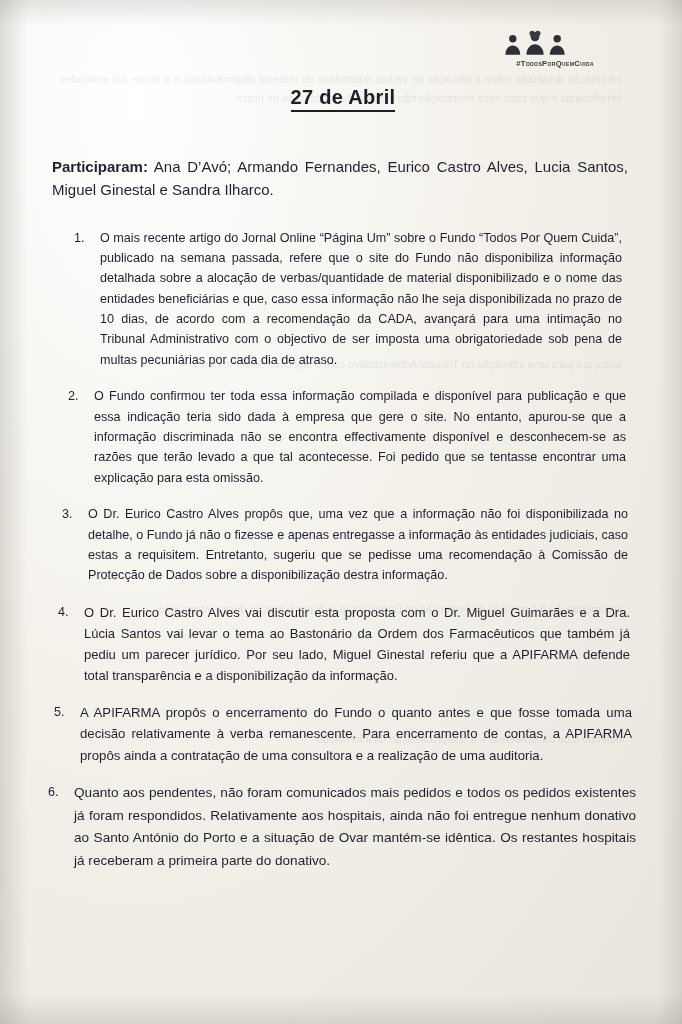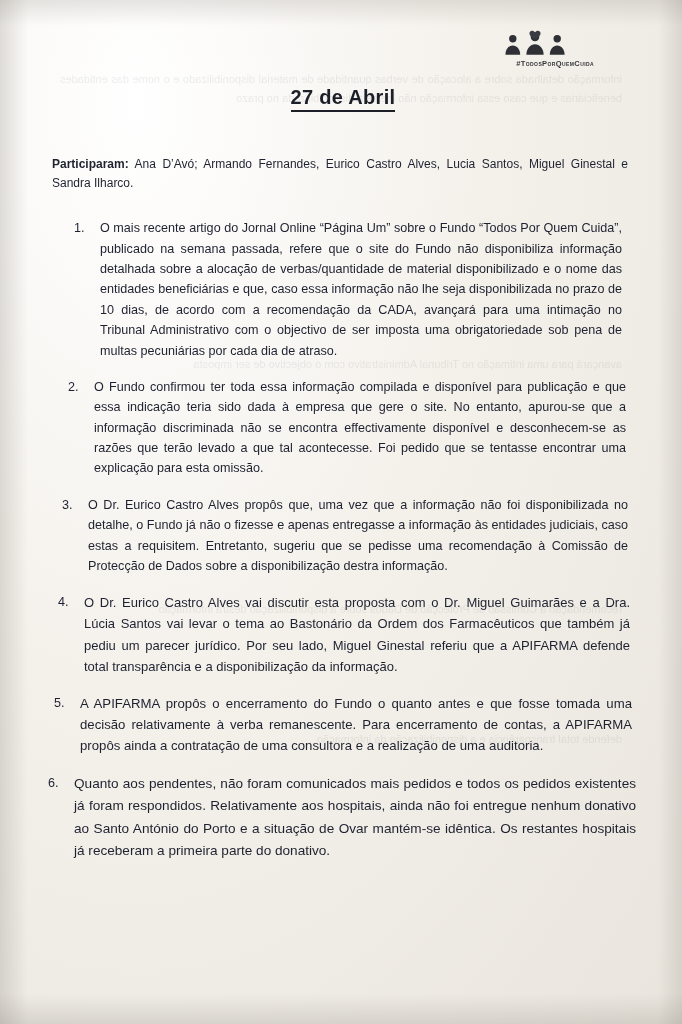--- a/index.html
+++ b/index.html
@@ -76,21 +76,21 @@
     color: #1d1f28;
     letter-spacing: 0.3px;
   }
   h1.title span {
     border-bottom: 2.5px solid #1d1f28;
     padding-bottom: 2px;
   }
 
   .participants {
     margin: 46px 10px 0 4px;
-    font-size: 12px;
+    font-size: 15px;
     line-height: 1.55;
     color: #1f2230;
     text-align: justify;
   }
   .participants b {
     font-weight: 700;
   }
 
   ol.items {
     margin: 26px 0 0 0;

